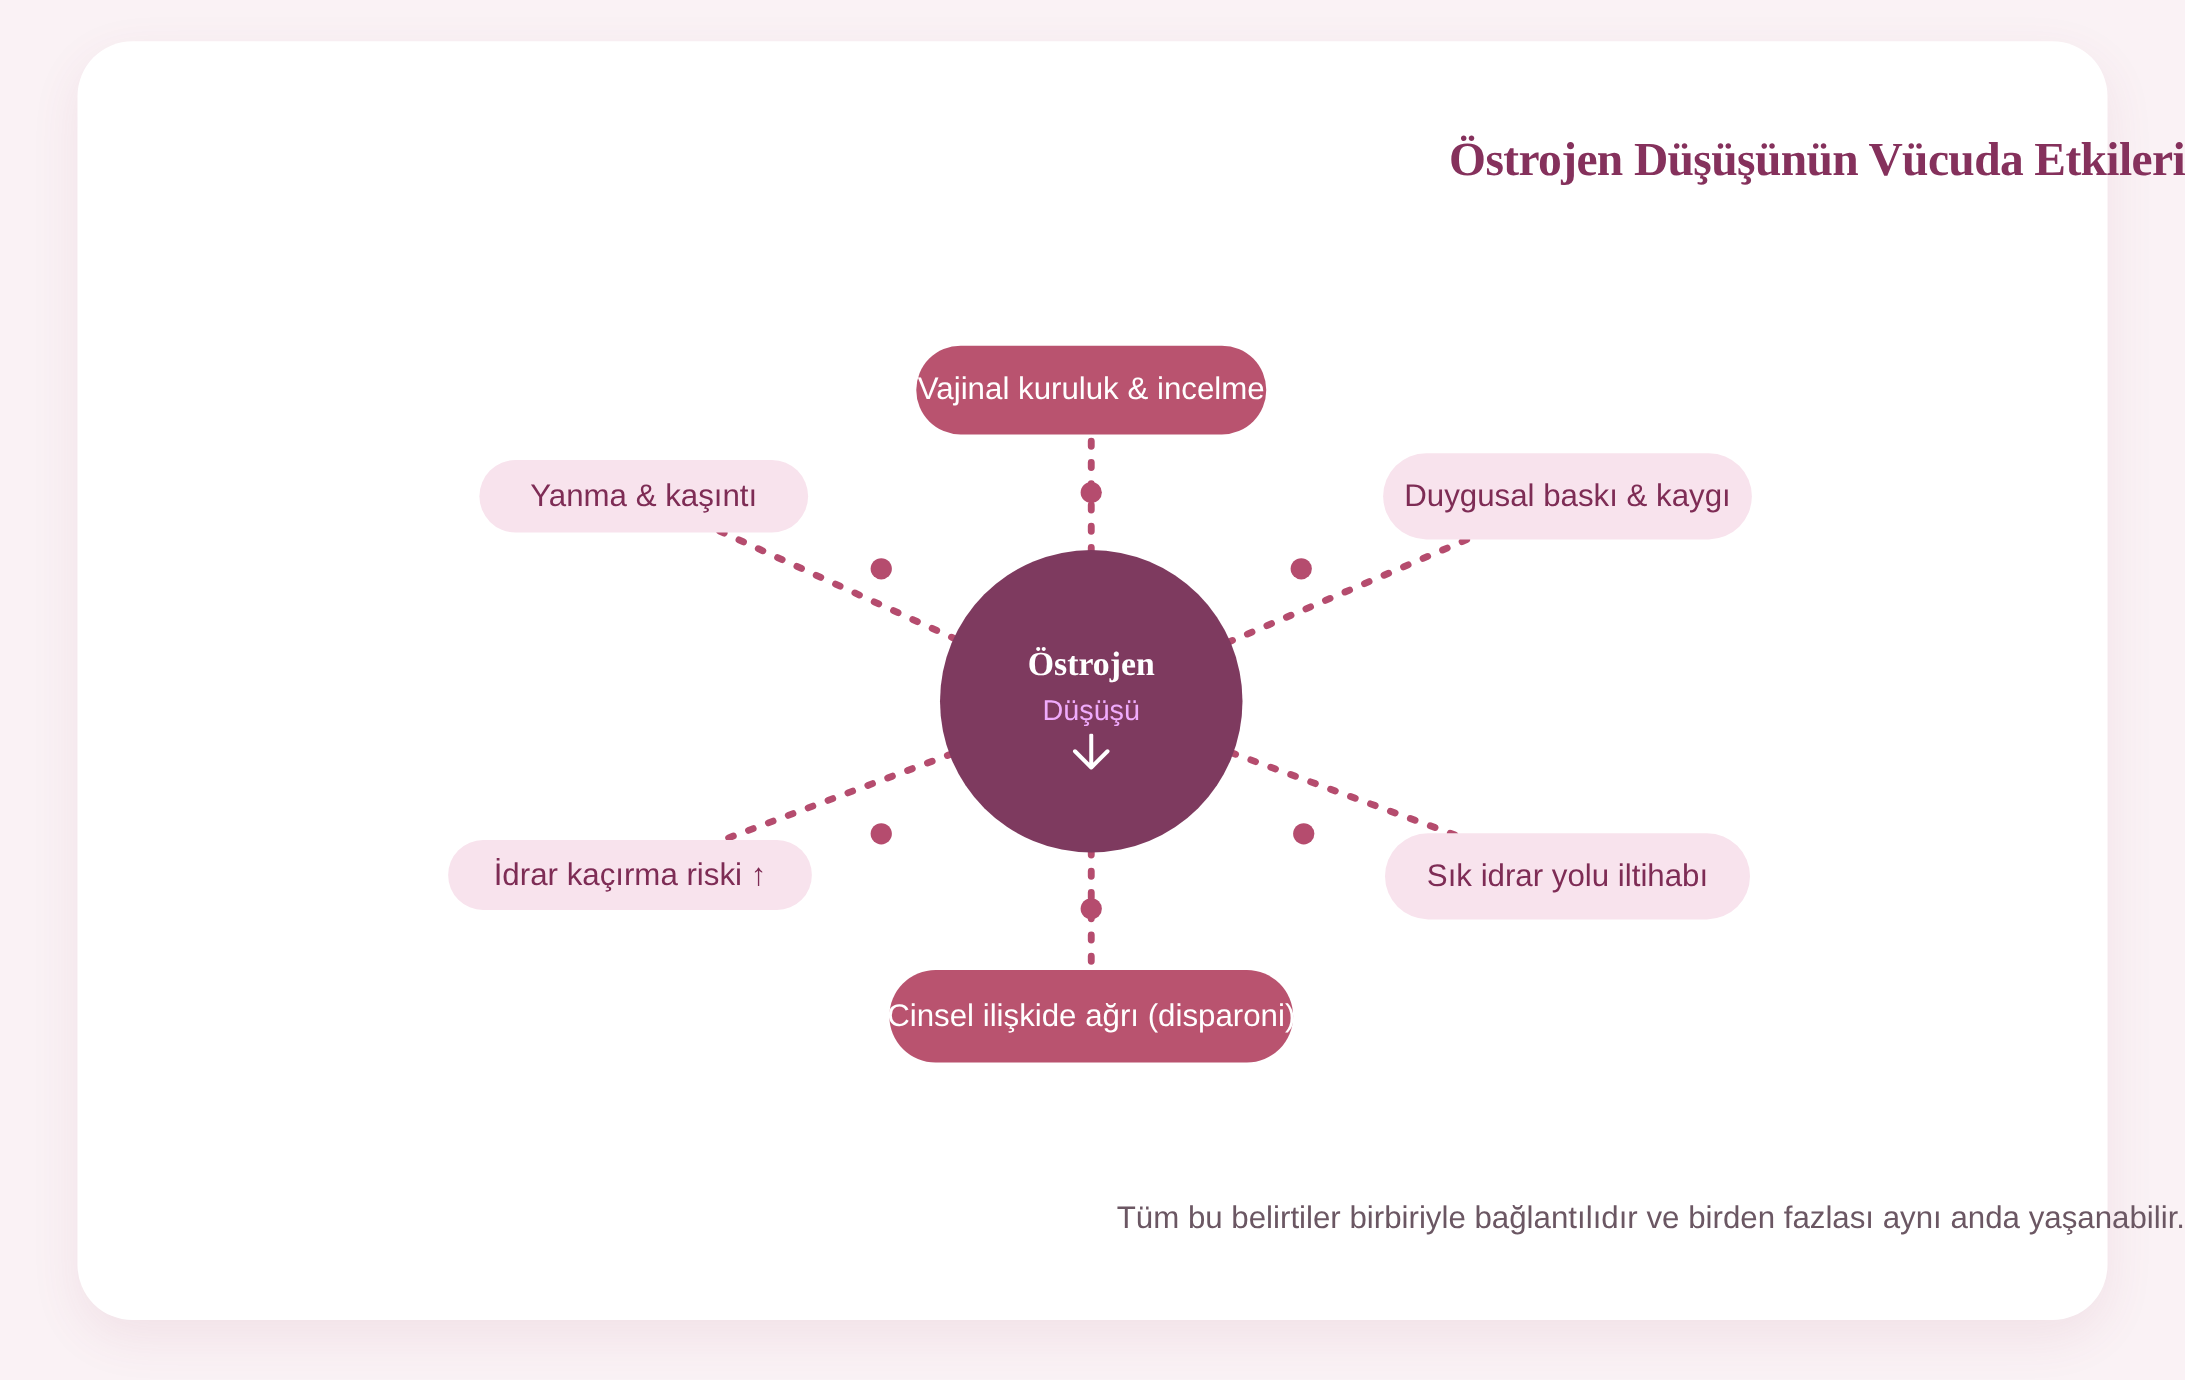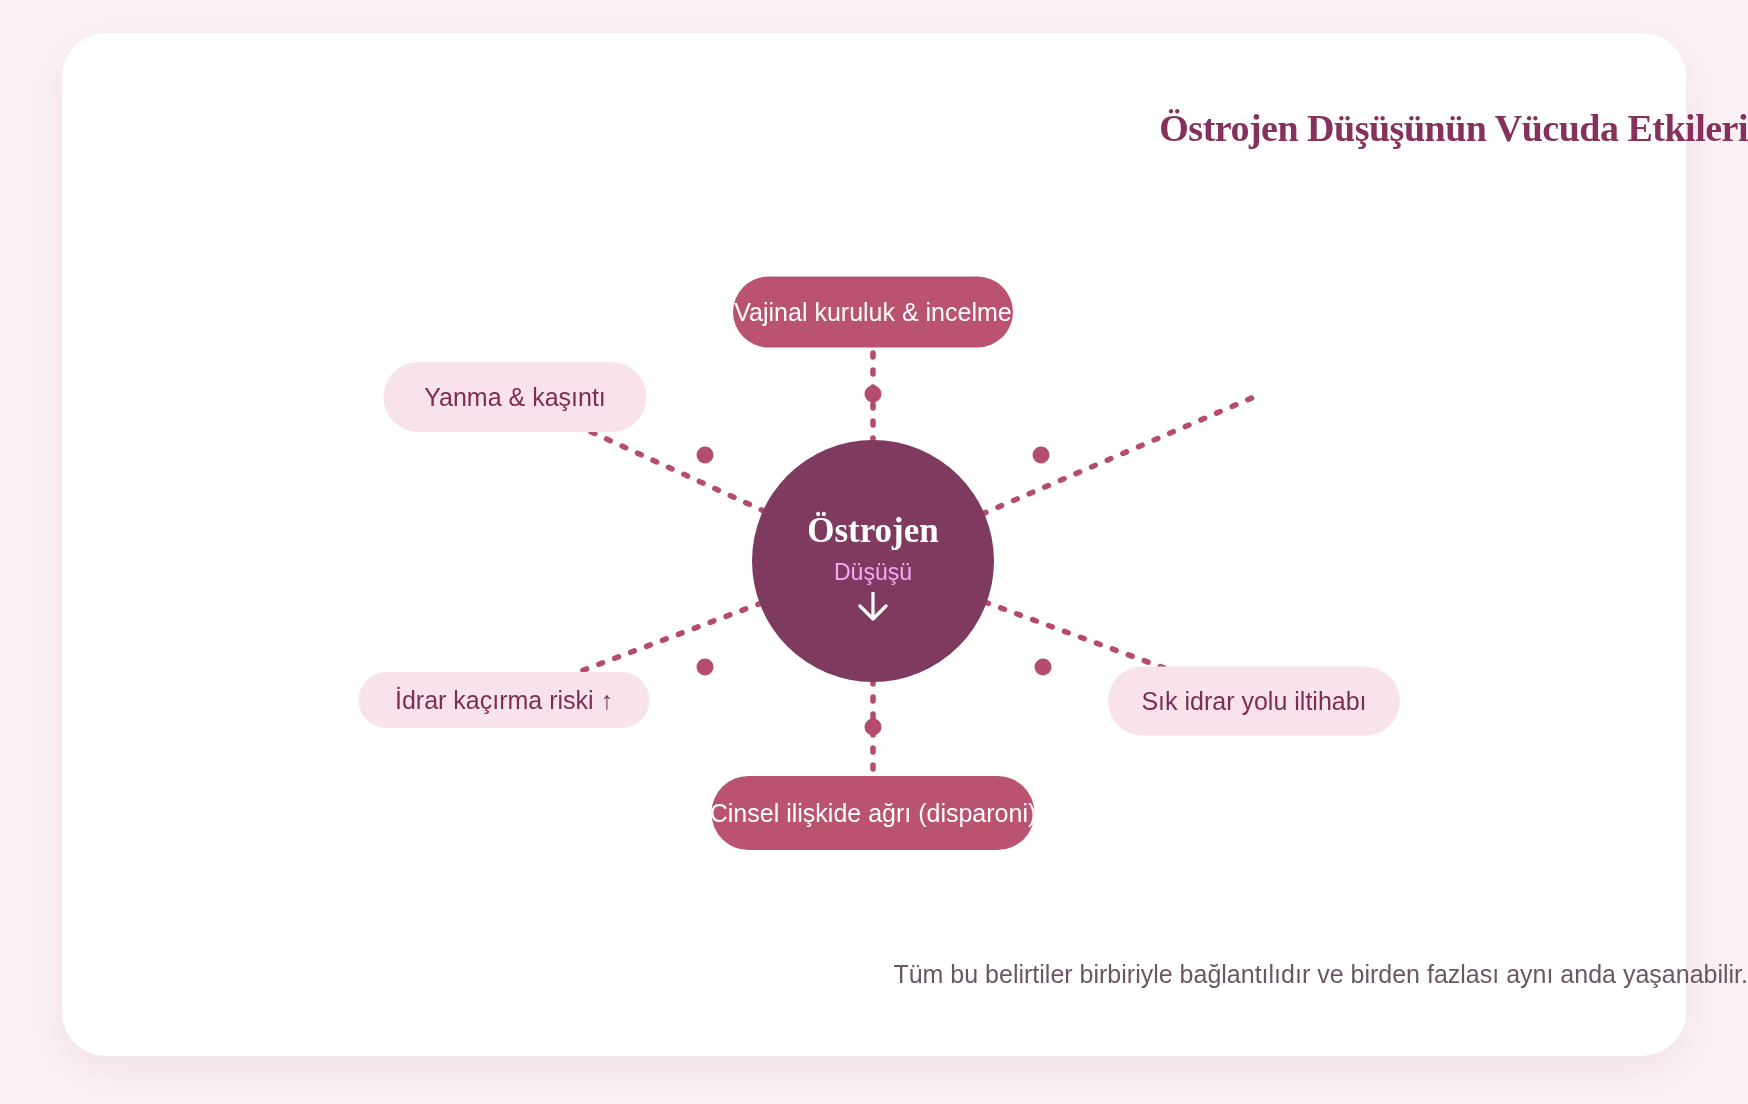--- a/index.html
+++ b/index.html
@@ -45,21 +45,21 @@
     z-index: 2;
     display: flex;
     flex-direction: column;
     align-items: center;
     justify-content: center;
     padding-top: 10px;
   }
   .center-title {
     font-family: "Liberation Serif", "DejaVu Serif", serif;
     font-weight: 700;
-    font-size: 35px;
+    font-size: 27px;
     color: #ffffff;
     line-height: 1.2;
   }
   .center-subtitle {
     font-size: 23px;
     color: #f0abfc;
     margin-top: 8px;
     line-height: 1.1;
   }
   .center-arrow { margin-top: 6px; }
@@ -126,24 +126,27 @@
     <div class="center-subtitle">Düşüşü</div>
     <svg class="center-arrow" width="34" height="30" viewBox="0 0 34 30">
       <path d="M17 1 L17 27 M4 14 L17 27 L30 14" stroke="#ffffff" stroke-width="3.2" fill="none" stroke-linecap="round" stroke-linejoin="round"></path>
     </svg>
   </div>
 
   <div class="pill solid" style="left:873px;  top:312px; width:280px; height:71px;">
     <span>Vajinal kuruluk &amp; incelme</span>
   </div>
 
-  <div class="pill light" style="left:515px;  top:397px; width:263px; height:70px;">
+  <div class="pill light" style="left:515px;  top:397px; width:263px; height:58px;">
     <span>Yanma &amp; kaşıntı</span>
   </div>
 
+  <div class="pill light" style="left:1254px; top:397px; width:295px; height:69px;">
+    <span>Duygusal baskı &amp; kaygı</span>
+  </div>
 
   <div class="pill light" style="left:504px;  top:700px; width:291px; height:56px;">
     <span>İdrar kaçırma riski ↑</span>
   </div>
 
   <div class="pill solid" style="left:873px;  top:813px; width:323px; height:74px;">
     <span>Cinsel ilişkide ağrı (disparoni)</span>
   </div>
 
   <div class="pill light" style="left:1254px; top:701px; width:292px; height:69px;">

